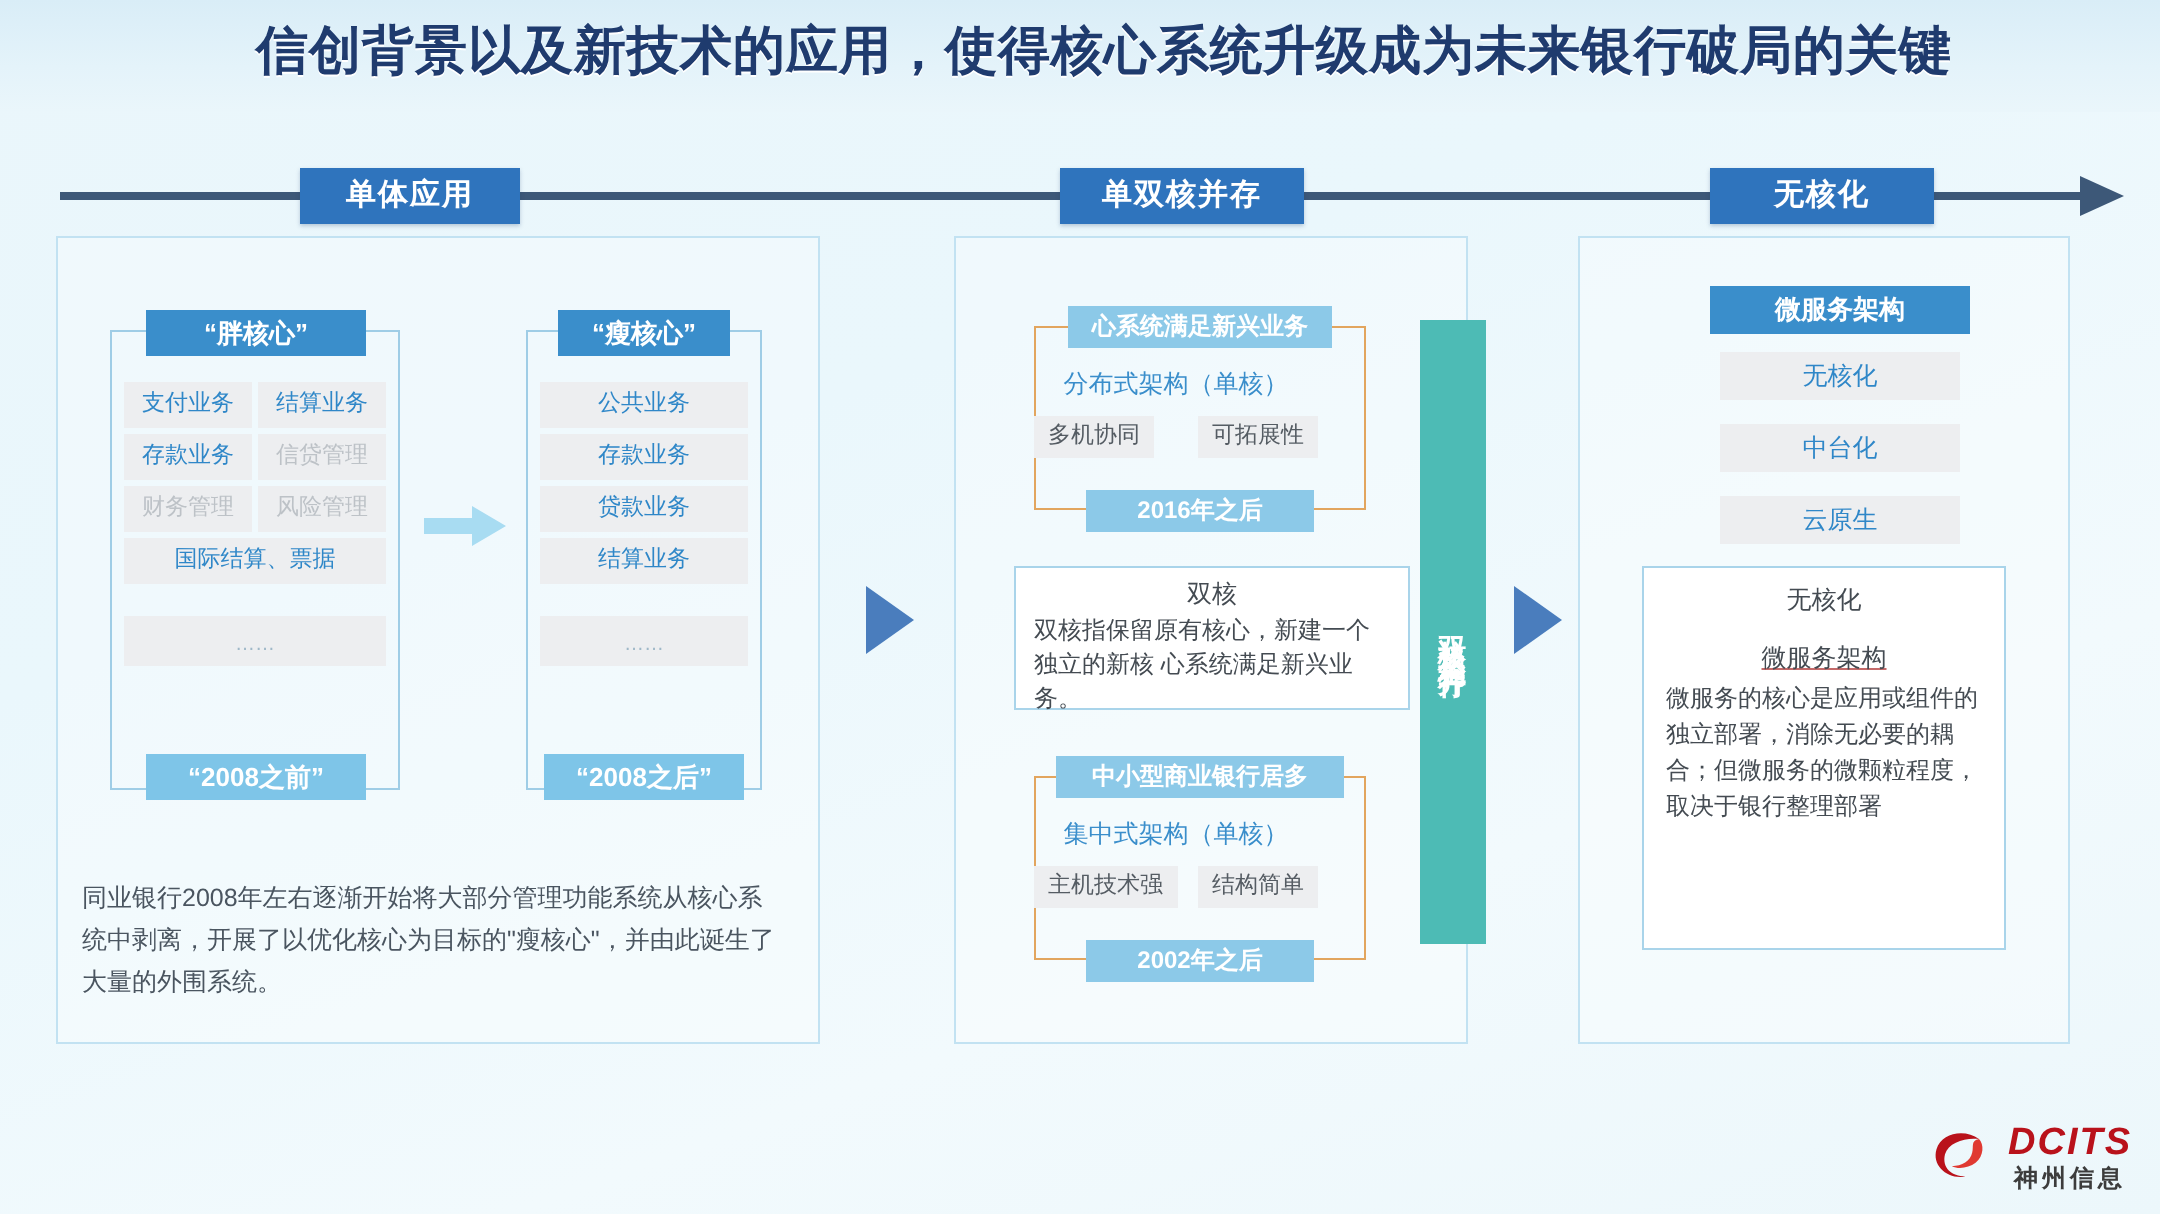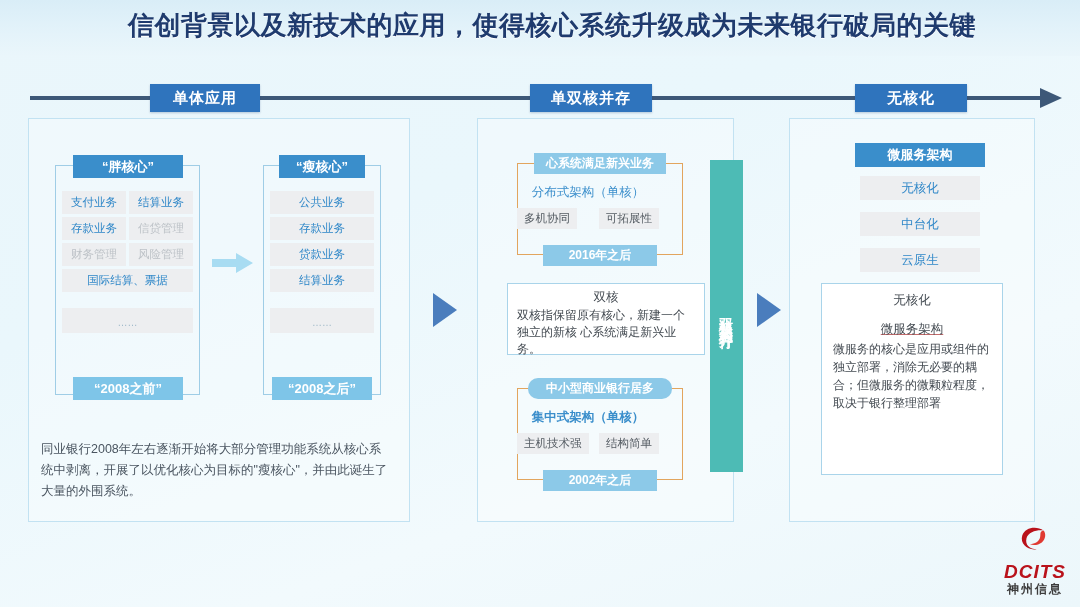--- a/index.html
+++ b/index.html
@@ -132,29 +132,29 @@
   #og-bot { left: 517px; top: 388px; width: 166px; height: 92px; }
 
   .grp-cap {
     position: absolute; height: 21px; line-height: 21px;
     text-align: center; color: #ffffff;
     font-size: 12px; font-weight: bold;
     background: #8cc9e8;
   }
   #cap-og-top-t { left: 534px; top: 153px; width: 132px; }
   #cap-og-top-b { left: 543px; top: 245px; width: 114px; }
-  #cap-og-bot-t { left: 528px; top: 378px; width: 144px; border-radius: 10px; }
+  #cap-og-bot-t { left: 528px; top: 378px; width: 144px; }
   #cap-og-bot-b { left: 543px; top: 470px; width: 114px; }
 
   .grp-sub {
     position: absolute; width: 142px; text-align: center;
     font-size: 12.5px; color: #3a8ecb;
   }
   #sub-og-top { left: 517px; top: 184px; }
-  #sub-og-bot { left: 517px; top: 409px; font-weight: bold; }
+  #sub-og-bot { left: 517px; top: 409px; }
 
   .grp-chips {
     position: absolute; width: 142px;
     display: flex; justify-content: space-between;
   }
   #chips-og-top { left: 517px; top: 208px; }
   #chips-og-bot { left: 517px; top: 433px; }
   .gchip {
     background: #edeef0; color: #555c63;
     font-size: 11.5px; height: 21px; line-height: 21px;
@@ -198,21 +198,21 @@
     position: absolute; left: 821px; top: 283px; width: 182px; height: 192px;
     background: #ffffff; border: 1px solid #a9d4ea;
     padding: 8px 11px 0 11px;
   }
   #p3-box .hd { text-align: center; font-size: 12.5px; color: #444b52; margin-bottom: 2px; }
   #p3-box .hd.ul { text-decoration: underline; text-decoration-color: #c46a6a; }
   #p3-box .bd { font-size: 12px; line-height: 18px; color: #444b52; }
   #p3-box .gap { height: 10px; }
 
   
-  #logo { position: absolute; right: 14px; bottom: 12px; display: flex; align-items: center; gap: 6px; flex-direction: column; }
+  #logo { position: absolute; right: 14px; bottom: 12px; display: flex; align-items: center; gap: 6px; }
   #logo-mark { width: 34px; height: 34px; }
   #logo-text { line-height: 1; }
   #logo-en { font-size: 19px; font-weight: bold; color: #b9121b; letter-spacing: 1px; font-style: italic; }
   #logo-cn { font-size: 12px; font-weight: bold; color: #3c3c3c; letter-spacing: 2px; margin-top: 2px; text-align: center; }
 </style>
 </head>
 <body>
 
 <div id="slide">
 

